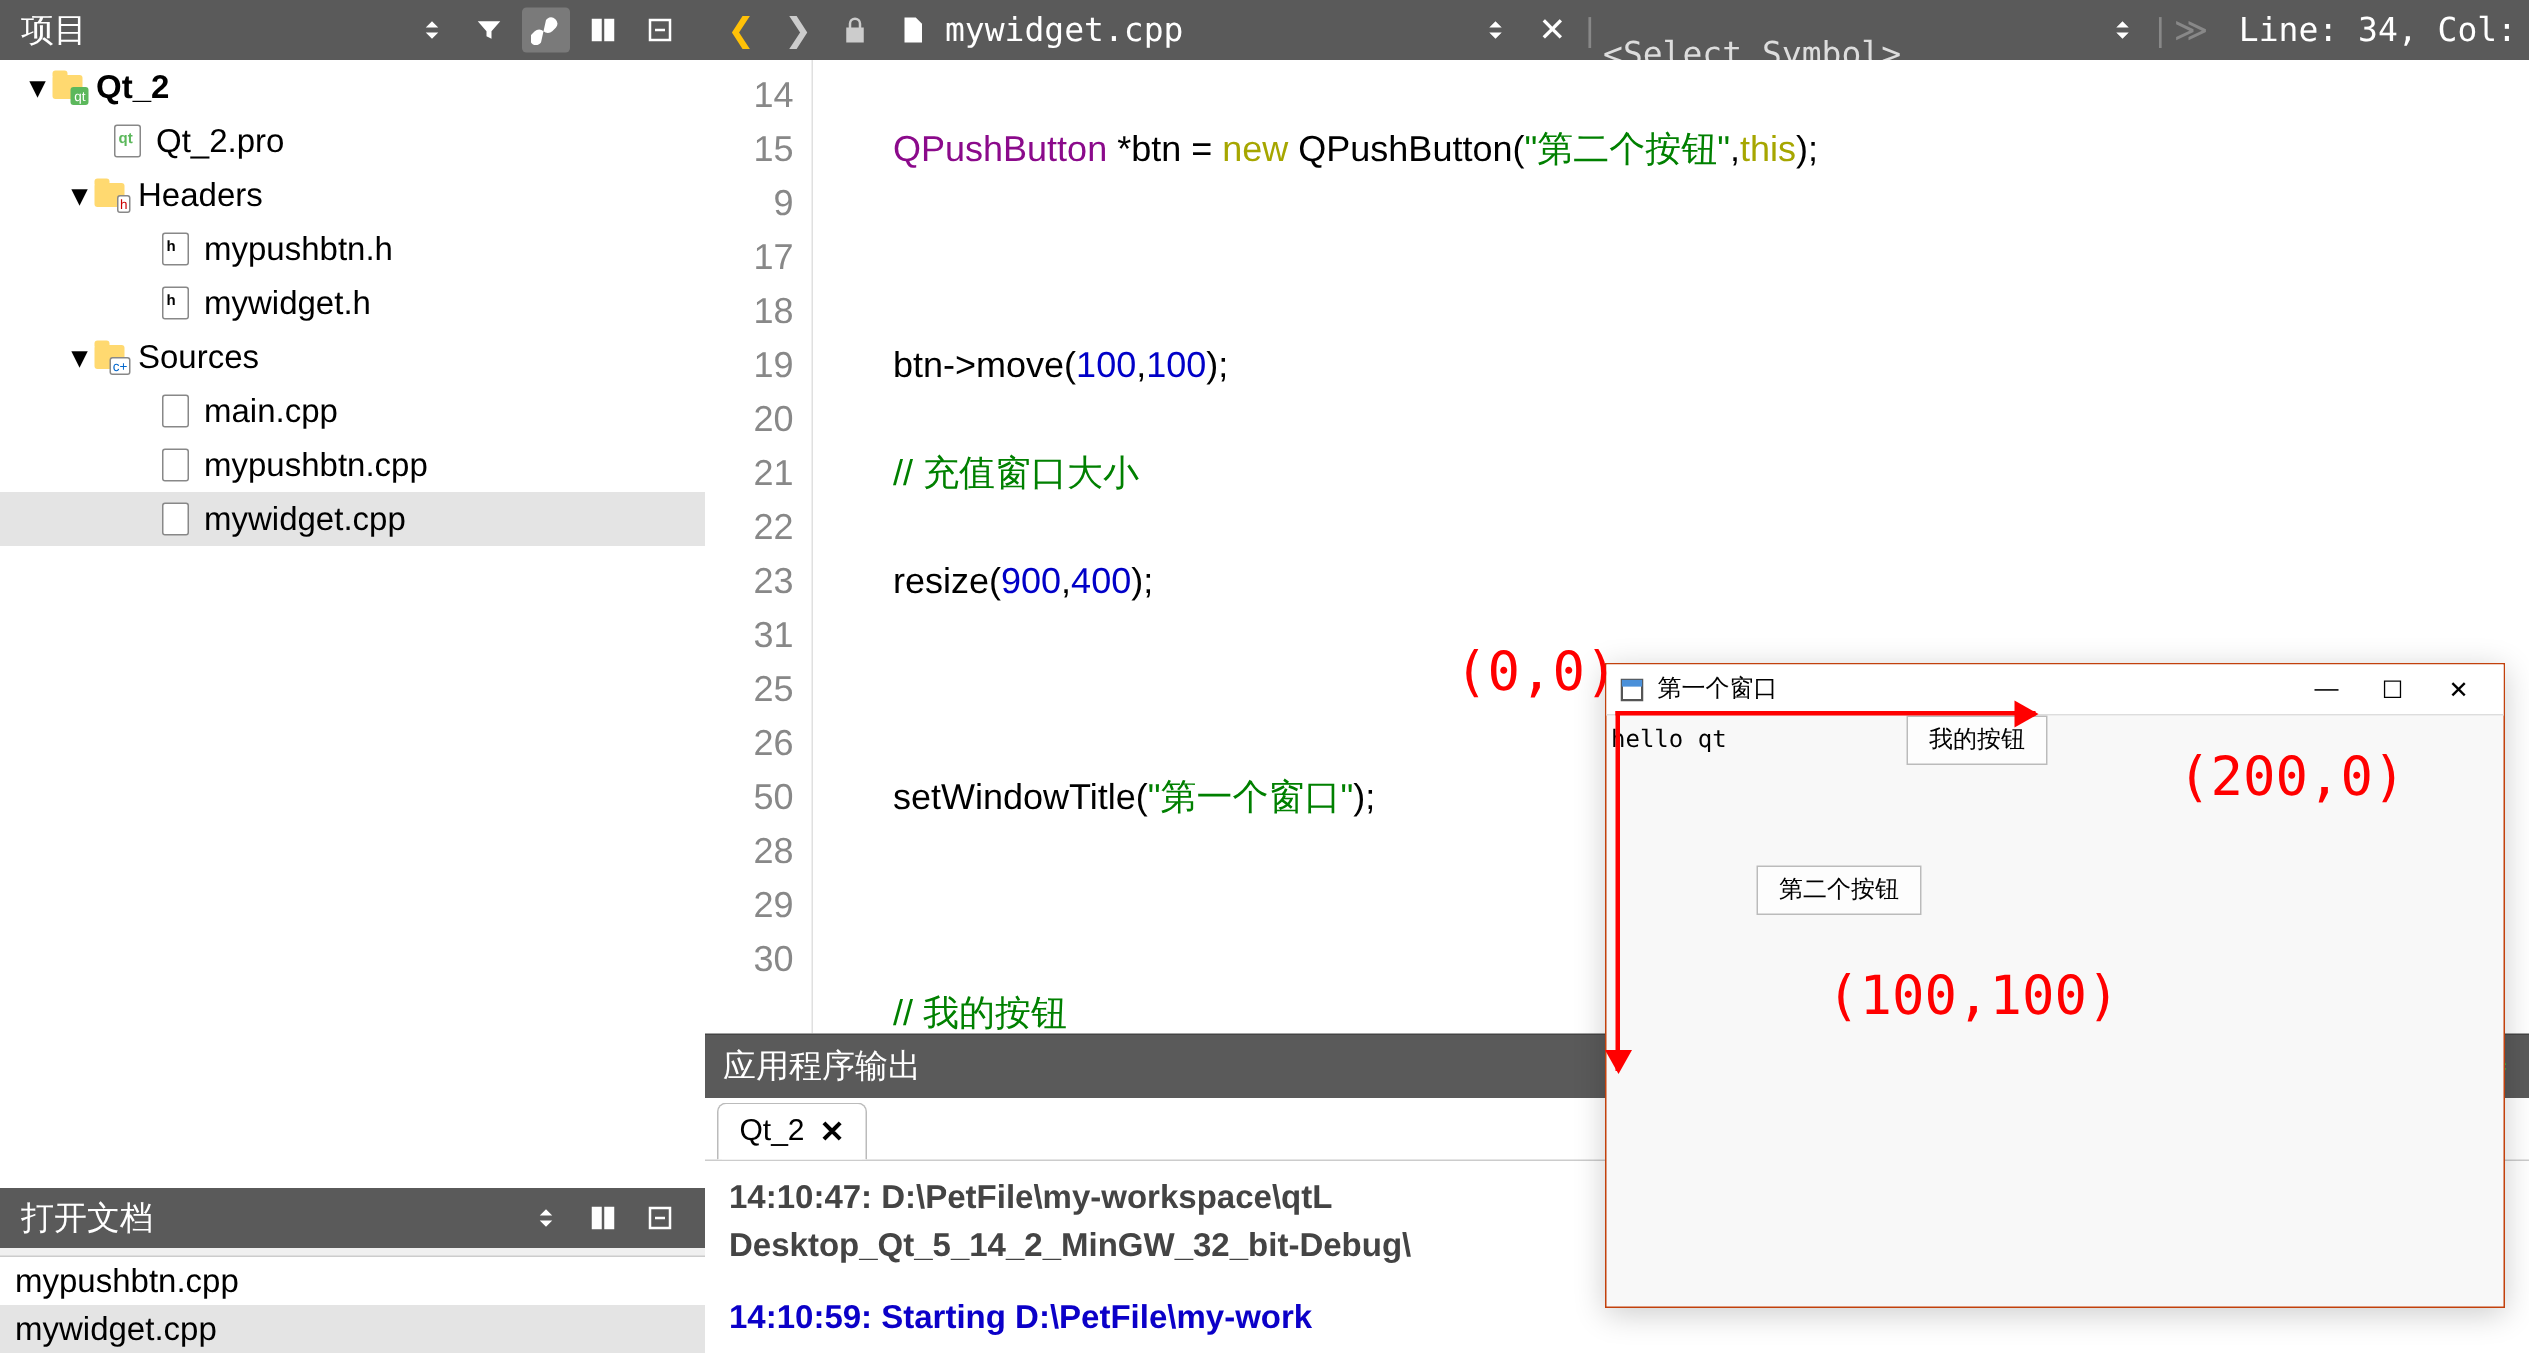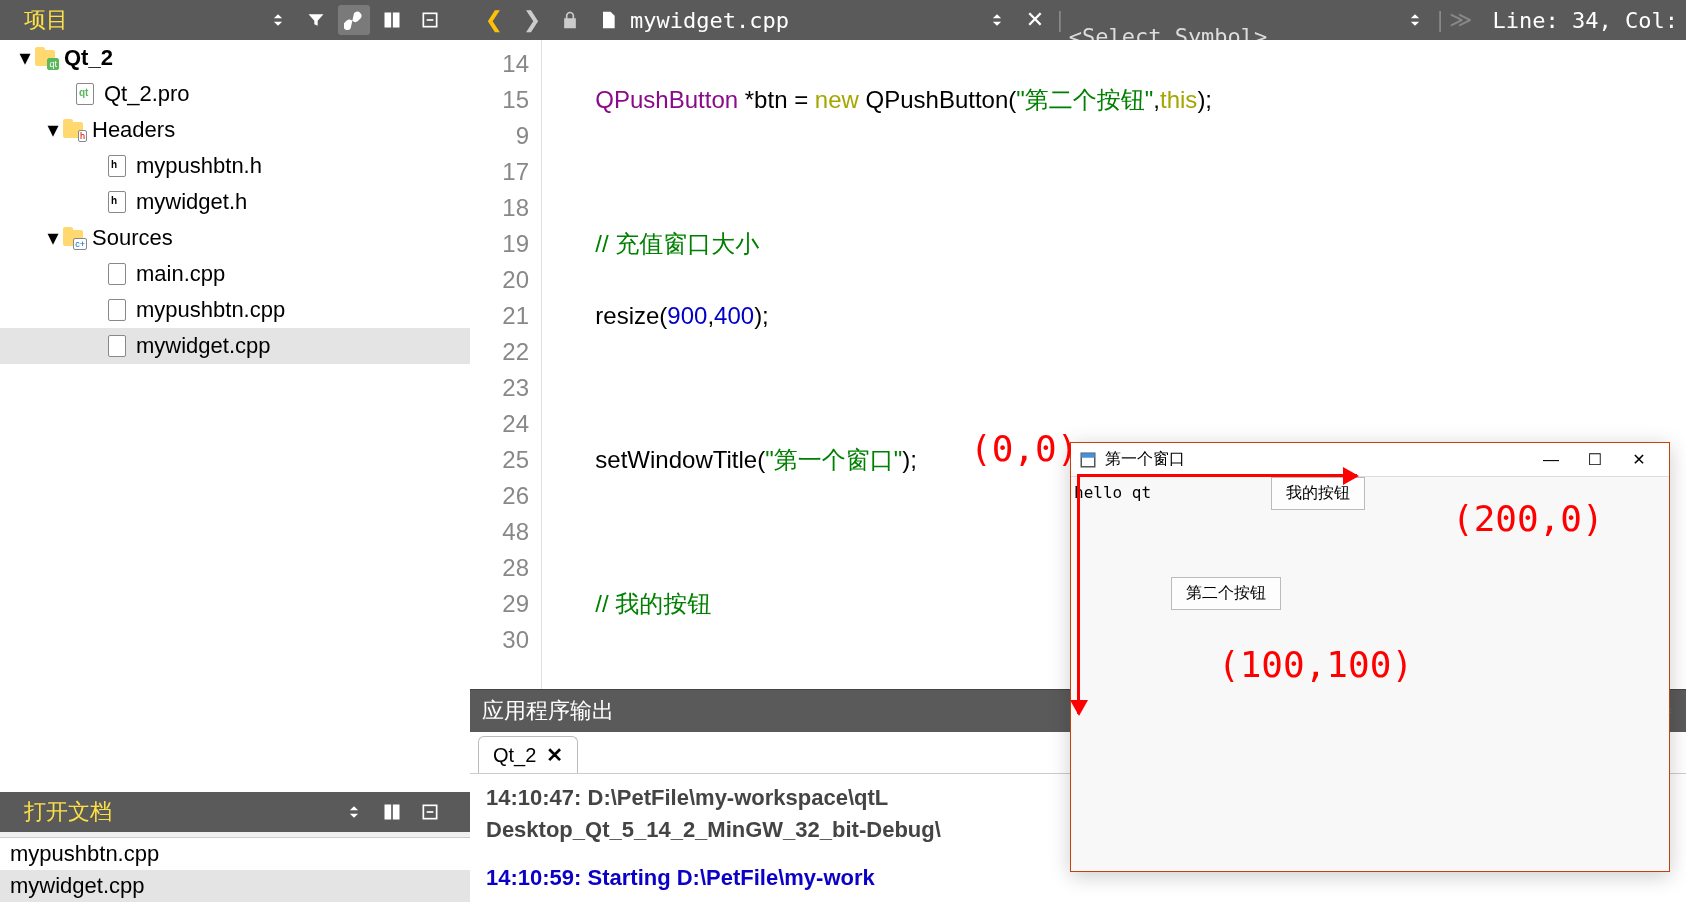--- a/index.html
+++ b/index.html
@@ -1,21 +1,21 @@
 <!DOCTYPE html>
 <html><head>
 <meta charset="utf-8">
 <style>
 * { box-sizing: border-box; margin: 0; padding: 0; font-family: "Microsoft YaHei", "Segoe UI", sans-serif; }
 body { width: 1686px; height: 902px; background: #fff; display: flex; overflow: hidden; position: relative; }
 
 .left-col { width: 470px; display: flex; flex-direction: column; background: #fff; }
 .right-col { flex: 1; display: flex; flex-direction: column; position: relative; }
 
-.panel-header { background: #5a5a5a; color: #fde047; height: 40px; display: flex; align-items: center; padding: 0 24px; font-size: 22px; }
+.panel-header { background: #5a5a5a; color: #ffffff; height: 40px; display: flex; align-items: center; padding: 0 14px; font-size: 22px; }
 .panel-title { flex: 1; }
 .header-icons { display: flex; gap: 6px; }
 .icon-btn { width: 32px; height: 30px; display: flex; align-items: center; justify-content: center; cursor: pointer; color: #fff; border-radius: 3px; }
 .icon-btn.active { background: #7a7a7a; }
 .icon-btn svg { width: 20px; height: 20px; }
 
 .tree { flex: 1; background: #fff; font-size: 22px; overflow: auto; }
 .tree-row { display: flex; align-items: center; height: 36px; cursor: pointer; }
 .tree-row.selected { background: #e4e4e4; }
 .tree-chev { width: 18px; display: inline-flex; justify-content: center; }
@@ -254,31 +254,32 @@
       <div>14</div>
       <div>15</div>
       <div>9</div>
       <div>17</div>
       <div>18</div>
       <div>19</div>
       <div>20</div>
       <div>21</div>
       <div>22</div>
       <div>23</div>
-      <div>24</div>
+      <div>31</div>
       <div>25</div>
       <div>26</div>
-      <div>48</div>
+      <div>50</div>
       <div>28</div>
       <div>29</div>
       <div>30</div>
     </div>
     <div class="code">
 <div>        <span class="kw-type">QPushButton</span><span> *btn = </span><span class="kw-new">new</span><span> QPushButton(</span><span class="str">"第二个按钮"</span><span>,</span><span class="kw-this">this</span><span>);</span></div>
 <div> </div>
+<div>        <span>btn-&gt;move(</span><span class="num">100</span><span>,</span><span class="num">100</span><span>);</span></div>
 <div>        <span class="comment">// 充值窗口大小</span></div>
 <div>        <span>resize(</span><span class="num">900</span><span>,</span><span class="num">400</span><span>);</span></div>
 <div> </div>
 <div>        <span>setWindowTitle(</span><span class="str">"第一个窗口"</span><span>);</span></div>
 <div> </div>
 <div>        <span class="comment">// 我的按钮</span></div>
 
 
 
 

